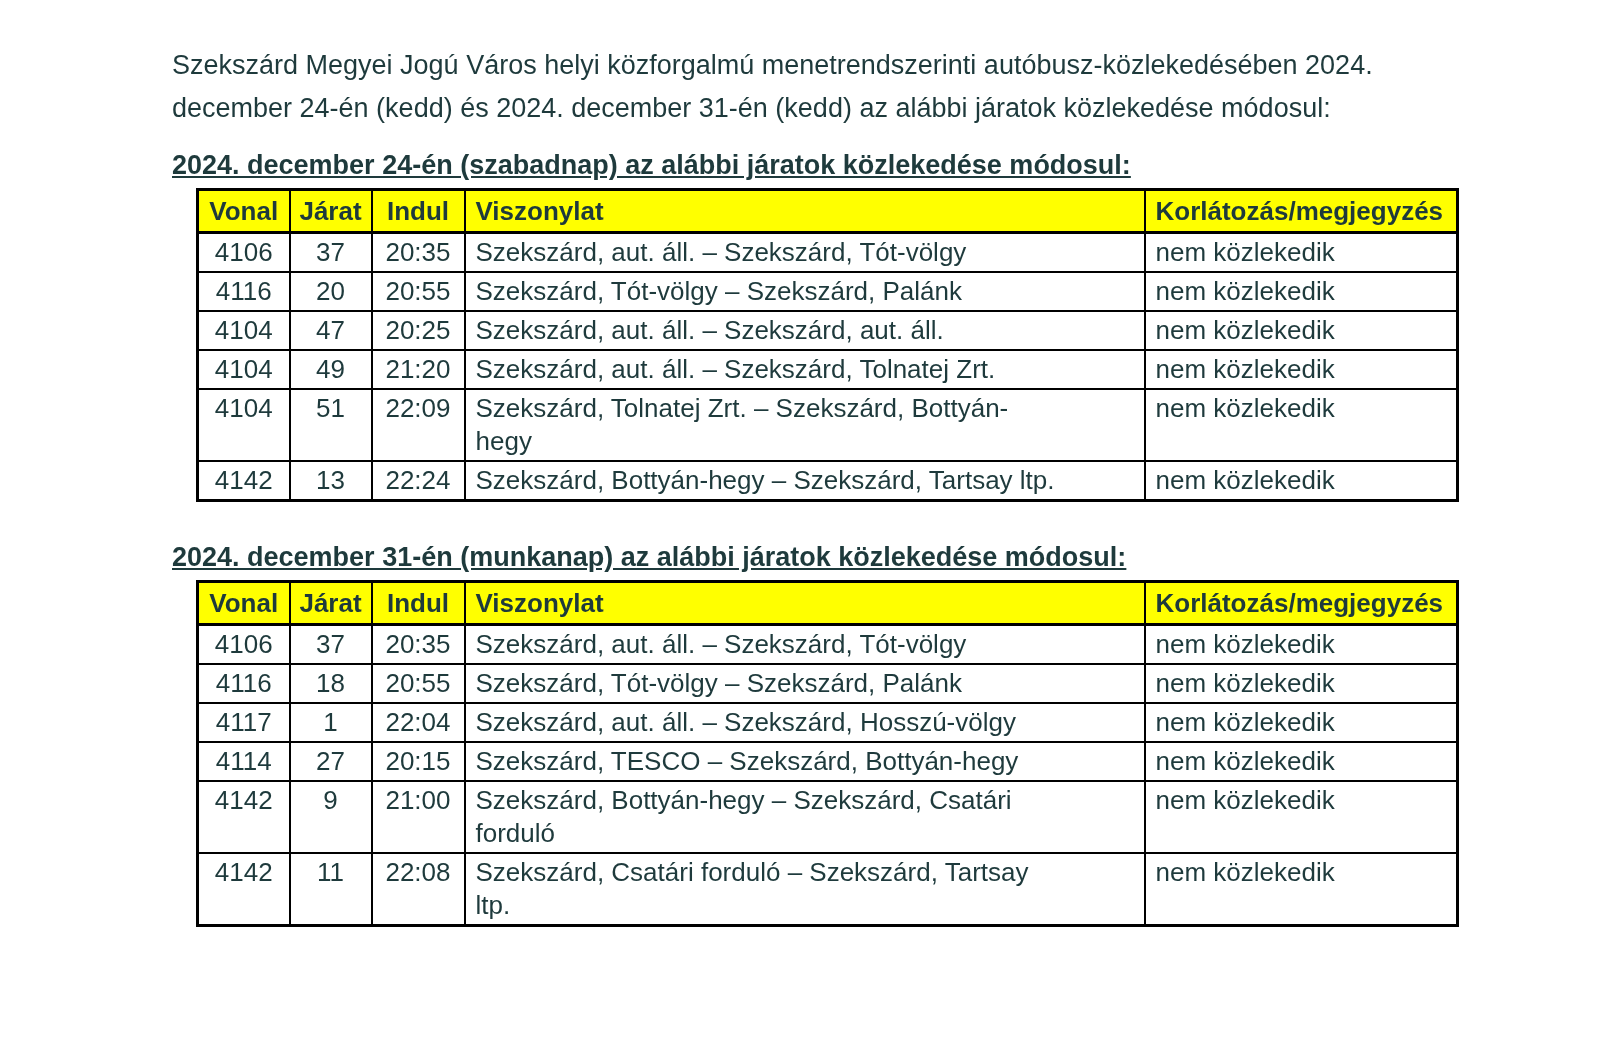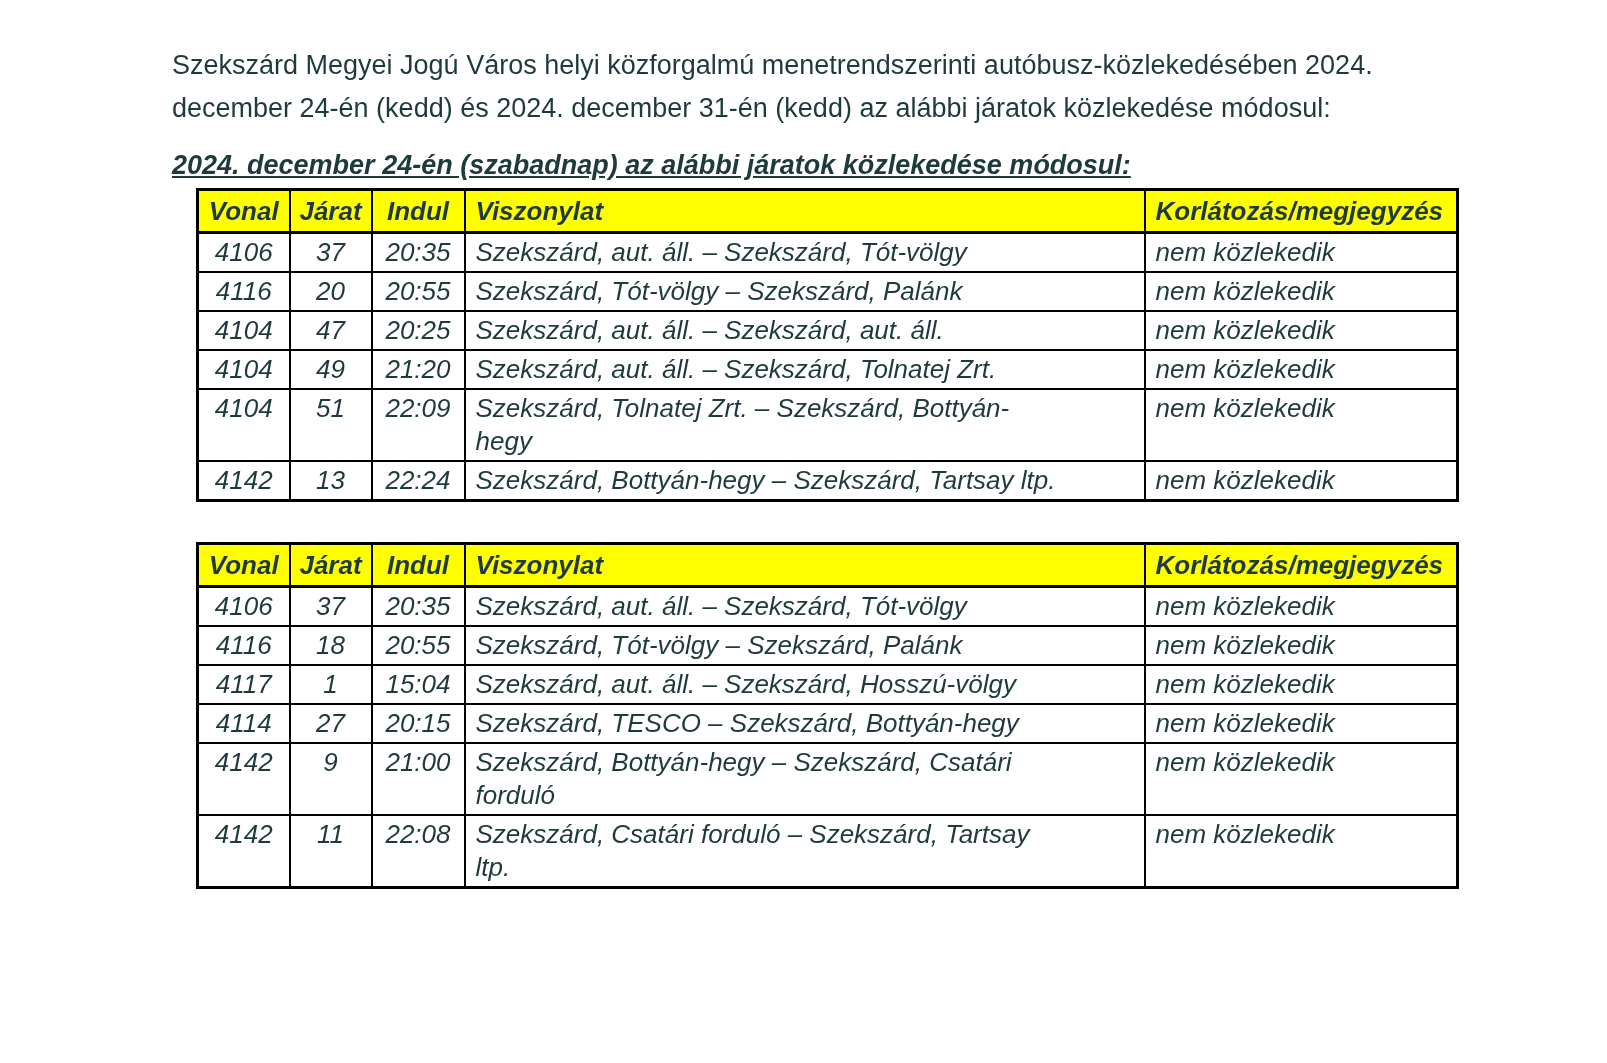--- a/index.html
+++ b/index.html
@@ -21,21 +21,20 @@
     padding:44px 0 12px 172px;
   }
   .intro{
     width:1260px;
     font-size:27px;
     line-height:43px;
     margin:0;
   }
   .section{
     margin-top:40px;
-    font-style:italic;
   }
   .section:first-of-type{
     margin-top:20px;
   }
   .section-heading{
     font-size:27px;
     font-weight:bold;
     text-decoration:underline;
     margin:0 0 7px 0;
   }
@@ -140,20 +139,21 @@
             <td class="c1">13</td>
             <td class="c2">22:24</td>
             <td class="c3">Szekszárd, Bottyán-hegy – Szekszárd, Tartsay ltp.</td>
             <td class="c4">nem közlekedik</td>
           </tr>
         </tbody>
     </table>
   </section>
 
   <section class="section">
+    <h2 class="section-heading">2024. december 31-én (munkanap) az alábbi járatok közlekedése módosul:</h2>
     <table class="schedule">
       <colgroup>
         <col style="width:92px">
         <col style="width:82px">
         <col style="width:93px">
         <col style="width:680px">
         <col style="width:313px">
       </colgroup>
       <thead>
         <tr>
@@ -175,21 +175,21 @@
           <tr>
             <td class="c0">4116</td>
             <td class="c1">18</td>
             <td class="c2">20:55</td>
             <td class="c3">Szekszárd, Tót-völgy – Szekszárd, Palánk</td>
             <td class="c4">nem közlekedik</td>
           </tr>
           <tr>
             <td class="c0">4117</td>
             <td class="c1">1</td>
-            <td class="c2">15:04</td>
+            <td class="c2">22:04</td>
             <td class="c3">Szekszárd, aut. áll. – Szekszárd, Hosszú-völgy</td>
             <td class="c4">nem közlekedik</td>
           </tr>
           <tr>
             <td class="c0">4114</td>
             <td class="c1">27</td>
             <td class="c2">20:15</td>
             <td class="c3">Szekszárd, TESCO – Szekszárd, Bottyán-hegy</td>
             <td class="c4">nem közlekedik</td>
           </tr>

